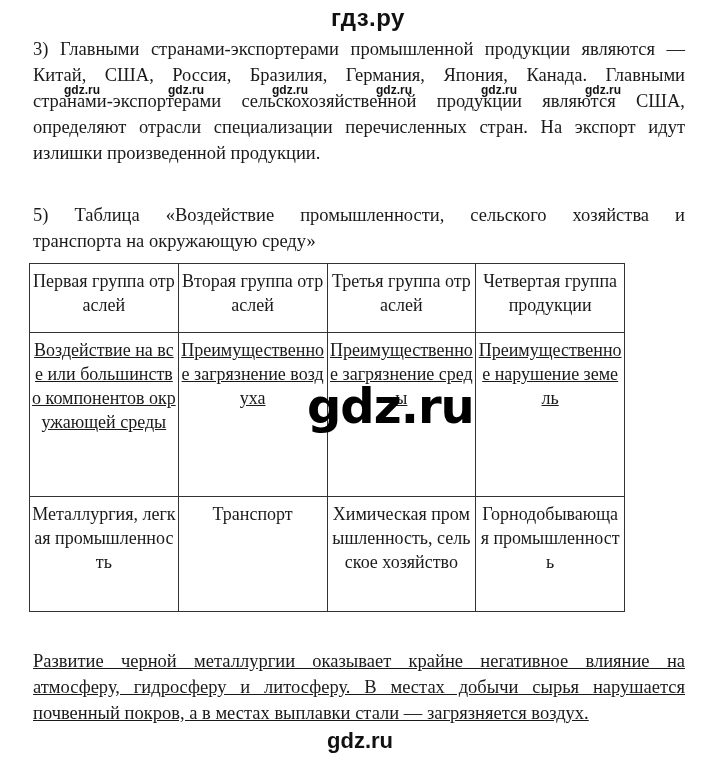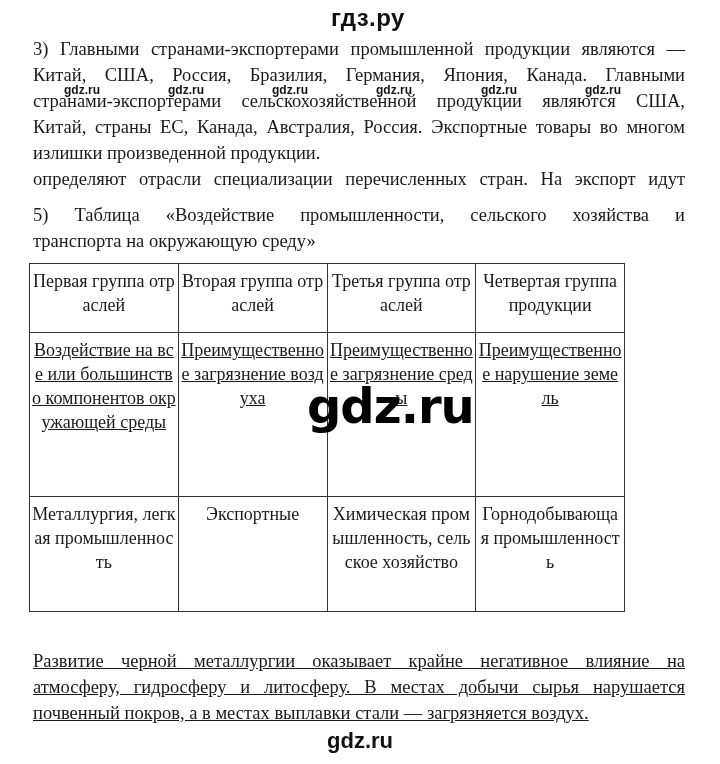--- a/index.html
+++ b/index.html
@@ -51,23 +51,22 @@
   </style>
 </head>
 <body>
 
 <div class="site-title">гдз.ру</div>
 
 <div class="para" id="p3">
   <span class="line">3) Главными странами-экспортерами промышленной продукции являются —</span>
   <span class="line">Китай, США, Россия, Бразилия, Германия, Япония, Канада. Главными</span>
   <span class="line">странами-экспортерами сельскохозяйственной продукции являются США,</span>
-  <span class="line">Китай, страны ЕС, Канада, Австралия, Россия. Экспортные товары во многом</span>
+  <span class="line">определяют отрасли специализации перечисленных стран. На экспорт идут</span>
   <span class="line last">излишки произведенной продукции.</span>
-  <span class="line">определяют отрасли специализации перечисленных стран. На экспорт идут</span>
 </div>
 
 <span class="small-wm" style="left:64px">gdz.ru</span>
 <span class="small-wm" style="left:168px">gdz.ru</span>
 <span class="small-wm" style="left:272px">gdz.ru</span>
 <span class="small-wm" style="left:376px">gdz.ru</span>
 <span class="small-wm" style="left:481px">gdz.ru</span>
 <span class="small-wm" style="left:585px">gdz.ru</span>
 
 <div class="para" id="p4">
@@ -84,21 +83,21 @@
     <td>Четвертая группа продукции</td>
   </tr>
   <tr class="effect">
     <td>Воздействие на все или большинство компонентов окружающей среды</td>
     <td>Преимущественное загрязнение воздуха</td>
     <td>Преимущественное загрязнение среды</td>
     <td>Преимущественное нарушение земель</td>
   </tr>
   <tr class="branches">
     <td>Металлургия, легкая промышленность</td>
-    <td>Экспортные</td>
+    <td>Транспорт</td>
     <td>Химическая промышленность, сельское хозяйство</td>
     <td>Горнодобывающая промышленность</td>
   </tr>
 </tbody>
   </table>
 
 <div class="big-wm">gdz.ru</div>
 
 <div class="para" id="p5">
   <span class="line">Развитие черной металлургии оказывает крайне негативное влияние на</span>

